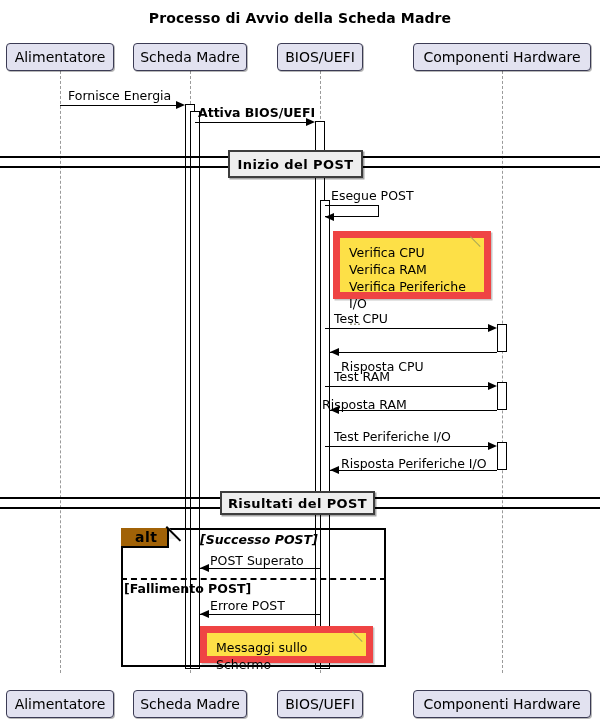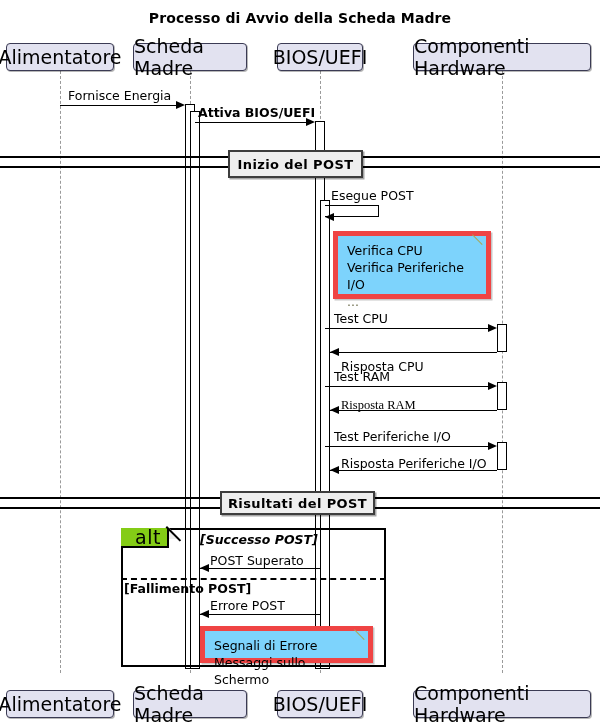--- a/index.html
+++ b/index.html
@@ -13,21 +13,21 @@
   .title{
     position:absolute;left:0;top:10px;width:600px;text-align:center;
     font-size:14px;font-weight:bold;letter-spacing:0.1px;
   }
 
   
   .pbox{
     position:absolute;box-sizing:border-box;
     background:#E2E2F0;border:1px solid #3B3B54;border-radius:4px;
     display:flex;align-items:center;justify-content:center;
-    font-size:19px;color:#000;height:28px;
+    font-size:14px;color:#000;height:28px;
     box-shadow:1px 1px 0 rgba(0,0,0,0.28);
   }
 
   
   .lifeline{
     position:absolute;width:0;border-left:1px dashed #9a9a9a;
   }
 
   
   .act{
@@ -65,41 +65,41 @@
     border:2px solid #3d3d3d;
     display:flex;align-items:center;justify-content:center;
     font-size:13px;font-weight:bold;color:#000;
     box-shadow:1.5px 1.5px 0 rgba(0,0,0,0.35);
     letter-spacing:0.4px;
   }
 
   
   .note{
     position:absolute;box-sizing:border-box;
-    background:#7dd3fc;border:5px solid #ef4444;
+    background:#fde047;border:7px solid #ef4444;
     box-shadow:1.5px 1.5px 0 rgba(0,0,0,0.22);
     font-size:12.5px;line-height:17px;color:#000;
     padding:6px 8px 6px 9px;
   }
   .note .foldline{
     position:absolute;right:-1px;top:-1px;width:14px;height:14px;
     border-left:1px solid #A8A857;
     transform:rotate(-45deg);transform-origin:left top;
   }
 
   
   .frag{
     position:absolute;box-sizing:border-box;border:2px solid #000;
     background:transparent;
   }
   .fraglabel{
     position:absolute;box-sizing:border-box;
     border-right:2px solid #000;border-bottom:2px solid #000;
-    background:#84cc16;
-    font-size:19px;font-weight:normal;
+    background:#a16207;
+    font-size:14px;font-weight:bold;
     display:flex;align-items:center;padding-left:14px;
     letter-spacing:0.5px;
   }
   .fraglabel-corner{
     position:absolute;width:0;height:0;
     border-bottom:11px solid #EEEEEE;border-right:11px solid transparent;
   }
   .fragcond{
     position:absolute;font-size:12.5px;font-weight:bold;white-space:nowrap;
   }
@@ -154,37 +154,38 @@
     <span>Inizio del POST</span>
   </div>
 
   <div class="msglabel" style="left:331px;top:189px;">Esegue POST</div>
   <div class="selfbox" style="left:325px;top:205px;width:54px;height:12px;"></div>
   <div class="arrowL" style="left:325px;top:212.5px;"></div>
 
   <div class="note" style="left:333px;top:231px;width:158px;height:68px;">
     <span class="foldline"></span>
     <div>Verifica CPU</div>
+    <div>Verifica RAM</div>
     <div>Verifica Periferiche I/O</div>
     <div style="color:#6d6d4d;">...</div>
   </div>
 
   <div class="msglabel" style="left:334px;top:312px;">Test CPU</div>
   <div class="msgline" style="left:325px;top:328px;width:163px;"></div>
   <div class="arrowR" style="left:488px;top:323.5px;"></div>
 
   <div class="msglabel" style="left:341px;top:360px;">Risposta CPU</div>
   <div class="msgline" style="left:330px;top:352px;width:167px;"></div>
   <div class="arrowL" style="left:330px;top:347.5px;"></div>
 
   <div class="msglabel" style="left:334px;top:370px;">Test RAM</div>
   <div class="msgline" style="left:325px;top:386px;width:163px;"></div>
   <div class="arrowR" style="left:488px;top:381.5px;"></div>
 
-  <div class="msglabel" style="left:341px;top:398px;font-family:Liberation Serif, serif;">Risposta RAM</div>
+  <div class="msglabel" style="left:322px;top:398px;">Risposta RAM</div>
   <div class="msgline" style="left:330px;top:410px;width:167px;"></div>
   <div class="arrowL" style="left:330px;top:405.5px;"></div>
 
   <div class="msglabel" style="left:334px;top:430px;">Test Periferiche I/O</div>
   <div class="msgline" style="left:325px;top:446px;width:163px;"></div>
   <div class="arrowR" style="left:488px;top:441.5px;"></div>
 
   <div class="msglabel" style="left:341px;top:457px;">Risposta Periferiche I/O</div>
   <div class="msgline" style="left:330px;top:470px;width:167px;"></div>
   <div class="arrowL" style="left:330px;top:465.5px;"></div>
@@ -210,21 +211,20 @@
 
   <div class="fragdash" style="left:121px;top:578px;width:265px;"></div>
   <div class="fragcond" style="left:124px;top:581px;">[Fallimento POST]</div>
 
   <div class="msglabel" style="left:210px;top:599px;">Errore POST</div>
   <div class="msgline" style="left:200px;top:614px;width:120px;"></div>
   <div class="arrowL" style="left:200px;top:609.5px;"></div>
 
   <div class="note" style="left:200px;top:626px;width:173px;height:37px;">
     <span class="foldline"></span>
-    <div>Segnali di Errore</div>
     <div>Messaggi sullo Schermo</div>
   </div>
 
   <div class="pbox" style="left:6px;top:690px;width:108px;">
     <span>Alimentatore</span>
   </div>
   <div class="pbox" style="left:133px;top:690px;width:114px;">
     <span>Scheda Madre</span>
   </div>
   <div class="pbox" style="left:277px;top:690px;width:86px;">

